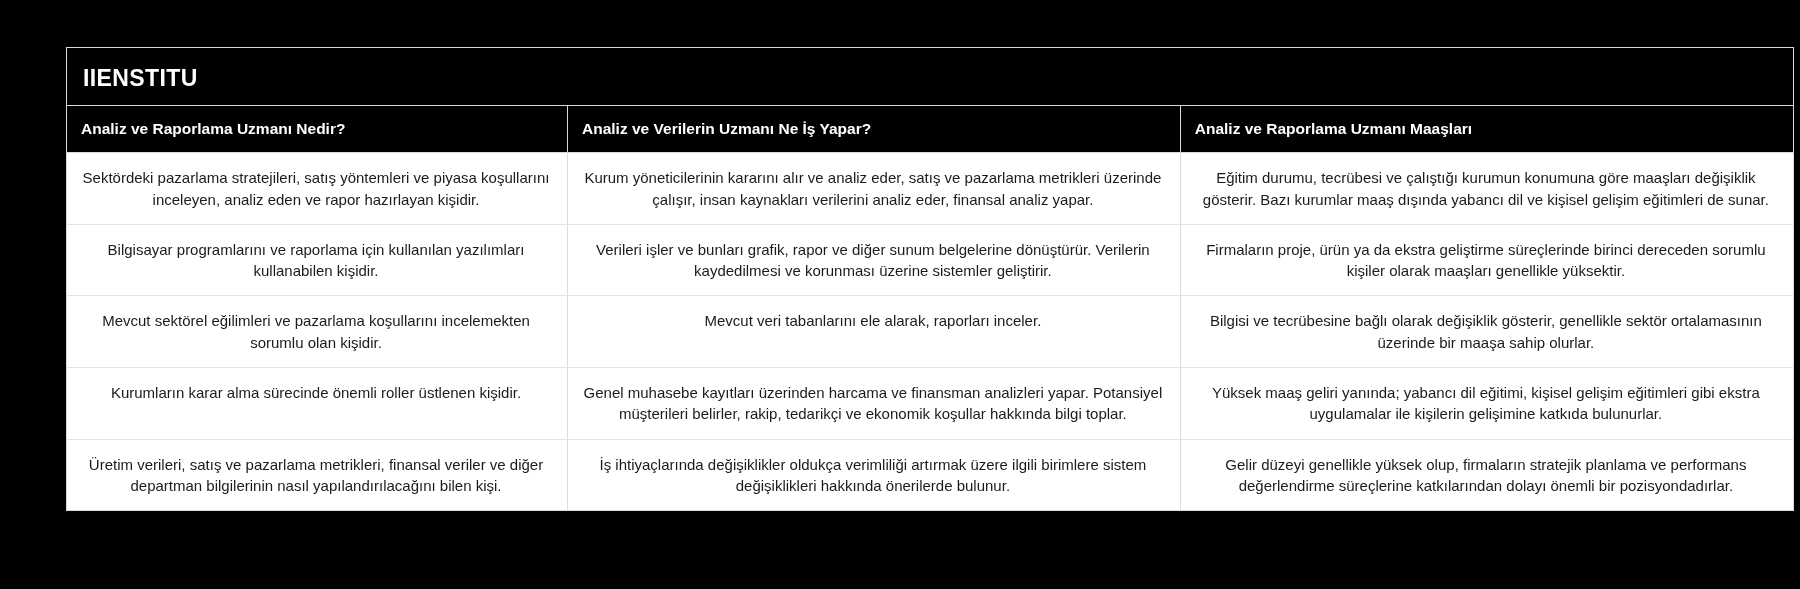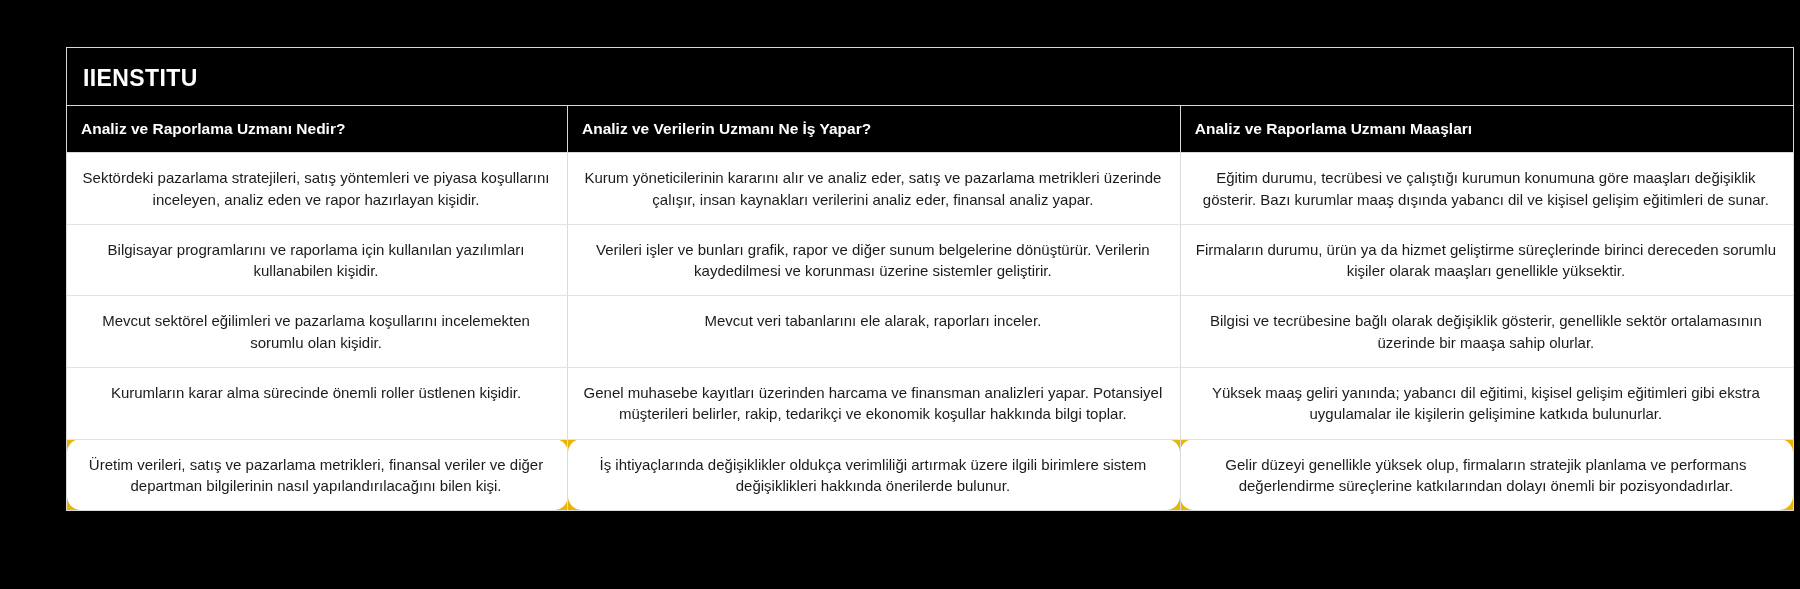--- a/index.html
+++ b/index.html
@@ -68,21 +68,21 @@
     background: #ffffff;
     color: #1b1b1b;
     font-size: 15px;
     line-height: 1.42;
     padding: 14px 16px 14px 14px;
     vertical-align: top;
     border-bottom: 1px solid #e3e3e3;
     border-right: 1px solid #dcdcdc;
   }
   table.data-table tbody td:last-child { border-right: none; margin-left: 12px; }
-  table.data-table tbody tr:last-child td { border-bottom: none; border-radius: 14px; }
+  table.data-table tbody tr:last-child td { border-bottom: none; }
 
   .col-1 { width: 29.0%; }
   .col-2 { width: 35.5%; }
   .col-3 { width: 35.5%; }
 
   .cell-text { display: block; text-align: center; }
 </style>
 </head>
 <body>
 
@@ -114,21 +114,21 @@
             </td>
         </tr>
         <tr>
           <td class="col-1">
               <span class="cell-text">Bilgisayar programlarını ve raporlama için kullanılan yazılımları kullanabilen kişidir.</span>
             </td>
           <td class="col-2">
               <span class="cell-text">Verileri işler ve bunları grafik, rapor ve diğer sunum belgelerine dönüştürür. Verilerin kaydedilmesi ve korunması üzerine sistemler geliştirir.</span>
             </td>
           <td class="col-3">
-              <span class="cell-text">Firmaların durumu, ürün ya da hizmet geliştirme süreçlerinde birinci dereceden sorumlu kişiler olarak maaşları genellikle yüksektir.</span>
+              <span class="cell-text">Firmaların proje, ürün ya da ekstra geliştirme süreçlerinde birinci dereceden sorumlu kişiler olarak maaşları genellikle yüksektir.</span>
             </td>
         </tr>
         <tr>
           <td class="col-1">
               <span class="cell-text">Mevcut sektörel eğilimleri ve pazarlama koşullarını incelemekten sorumlu olan kişidir.</span>
             </td>
           <td class="col-2">
               <span class="cell-text">Mevcut veri tabanlarını ele alarak, raporları inceler.</span>
             </td>
           <td class="col-3">

